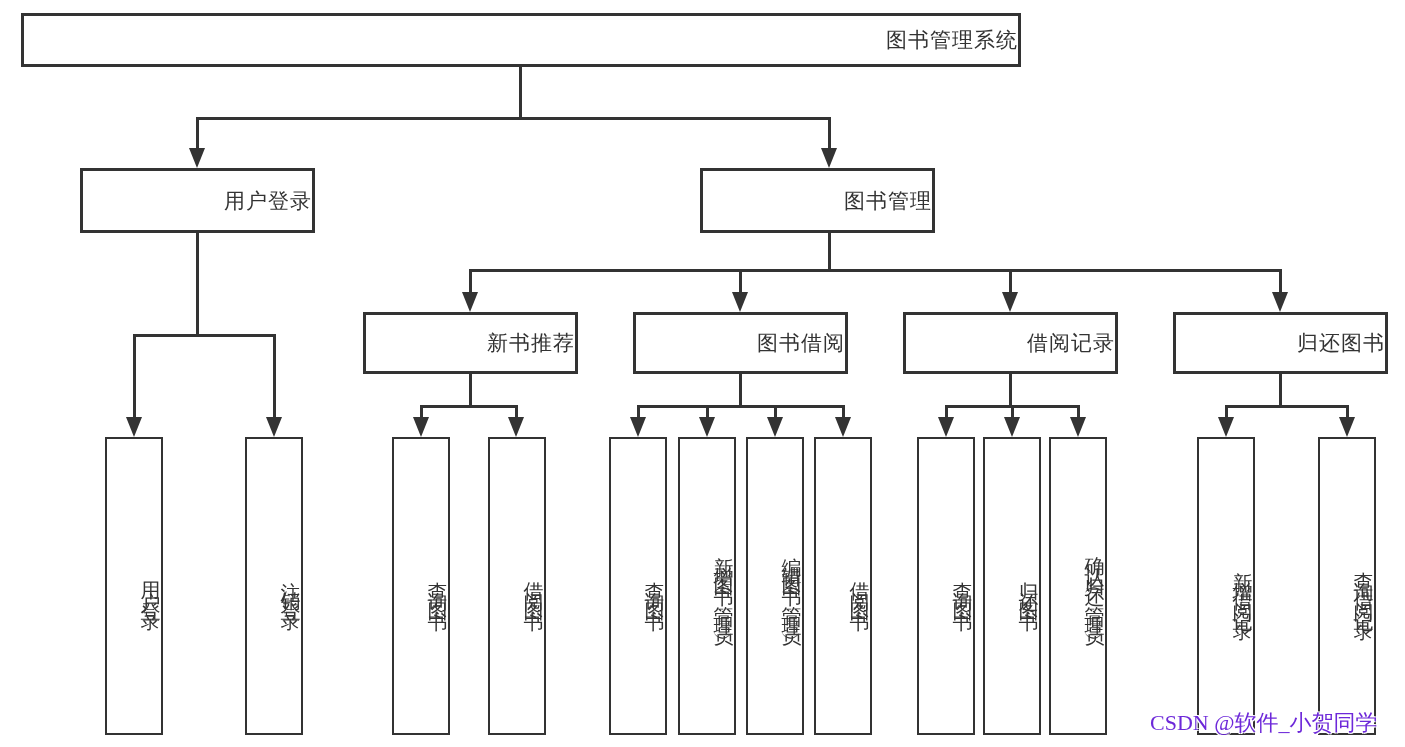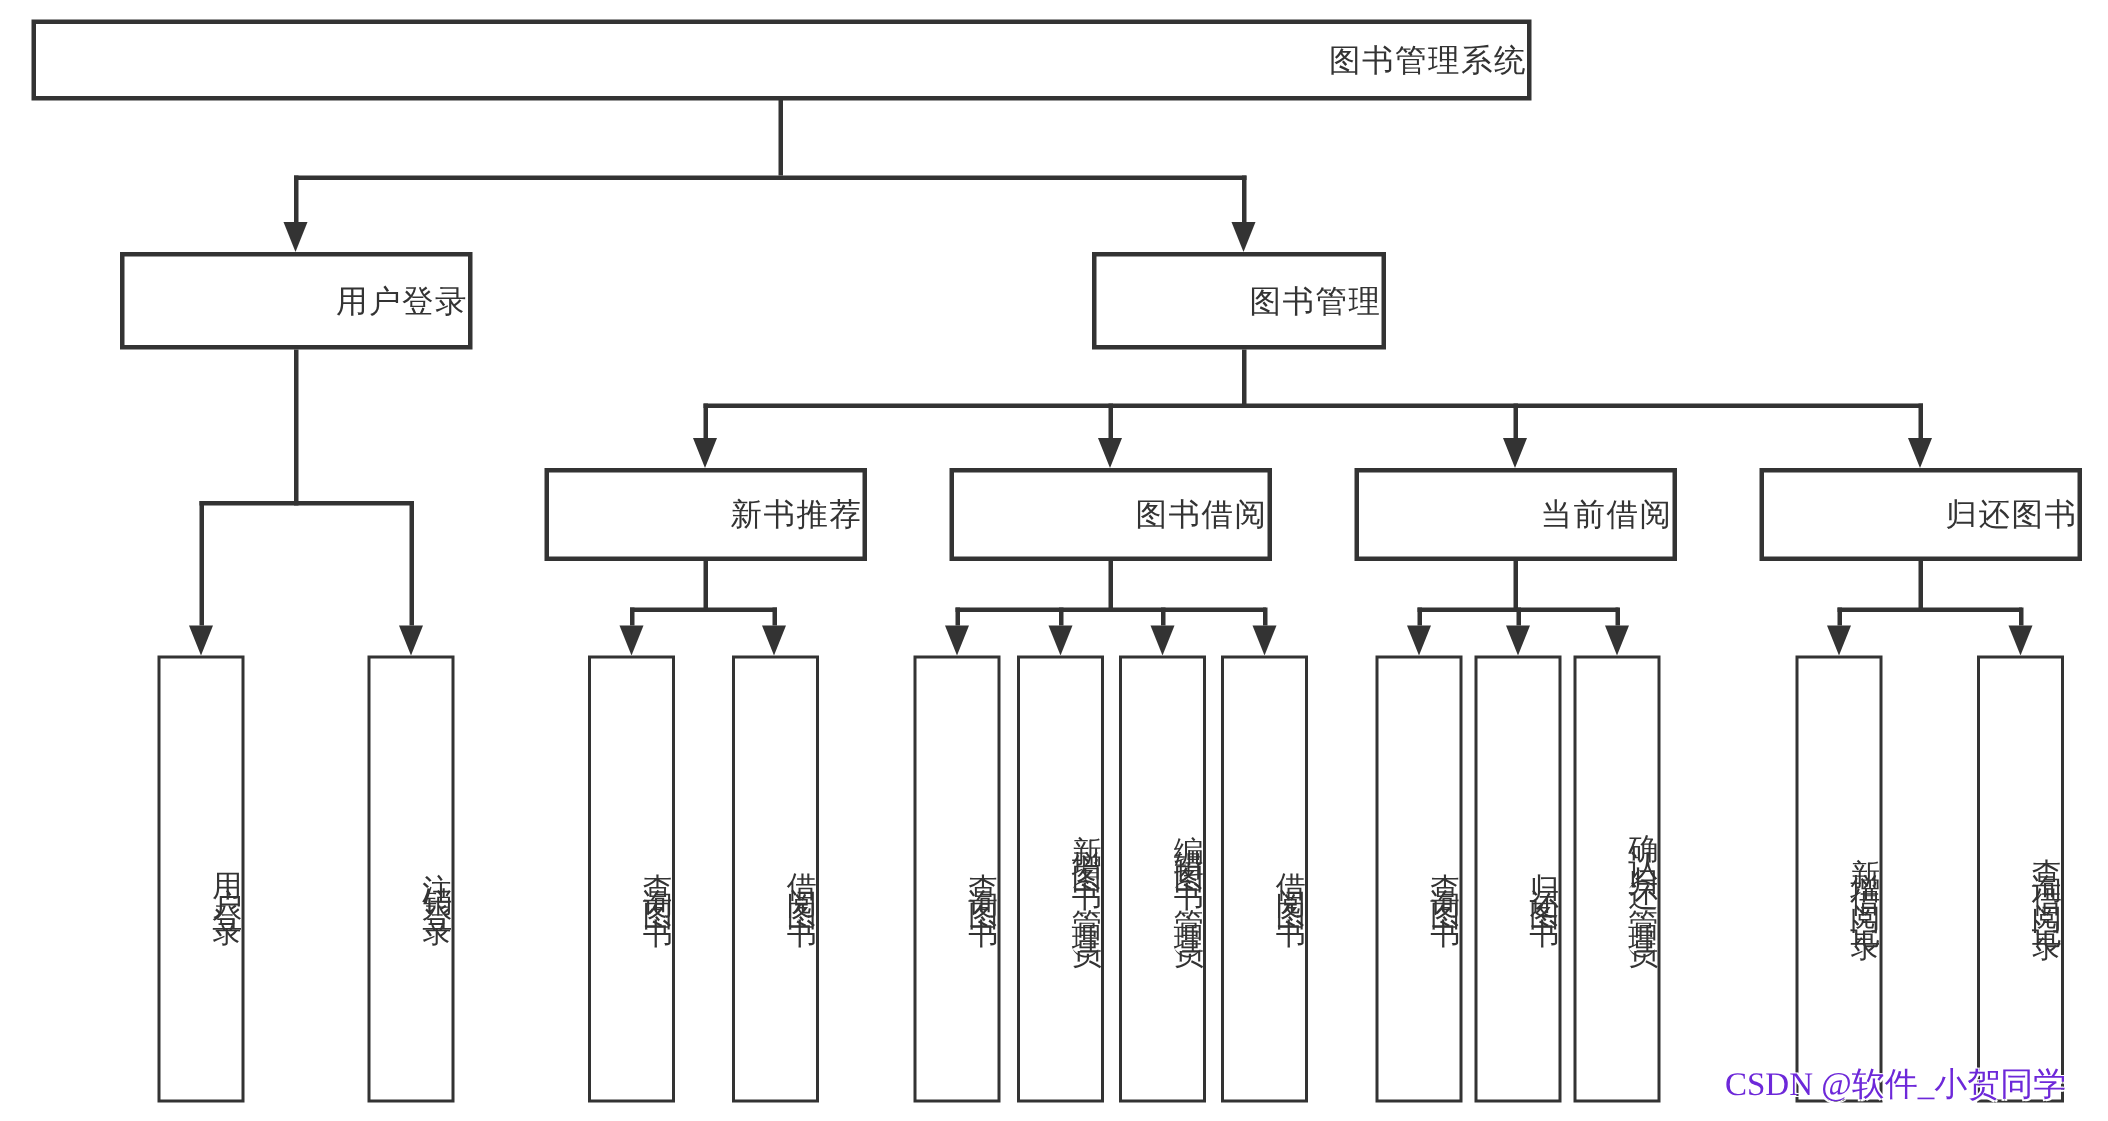--- a/index.html
+++ b/index.html
@@ -73,21 +73,21 @@
   <div class="vl" style="left:519px;top:66px;height:51px"></div>
   <div class="hl" style="left:196px;top:117px;width:635px"></div>
   <div class="vl" style="left:196px;top:117px;height:31px"></div>
   <div class="arrow" style="left:189px;top:148px"></div>
   <div class="vl" style="left:828px;top:117px;height:31px"></div>
   <div class="arrow" style="left:821px;top:148px"></div>
 
   <div class="box h" style="left:80px;top:168px;width:235px;height:65px">
     <span>用户登录</span>
   </div>
-  <div class="box h" style="left:728px;top:168px;width:196px;height:65px">
+  <div class="box h" style="left:700px;top:168px;width:235px;height:65px">
     <span>图书管理</span>
   </div>
 
   <div class="vl" style="left:196px;top:233px;height:104px"></div>
   <div class="hl" style="left:133px;top:334px;width:143px"></div>
   <div class="vl" style="left:133px;top:334px;height:83px"></div>
   <div class="arrow" style="left:126px;top:417px"></div>
   <div class="vl" style="left:273px;top:334px;height:83px"></div>
   <div class="arrow" style="left:266px;top:417px"></div>
 
@@ -102,21 +102,21 @@
   <div class="vl" style="left:1279px;top:269px;height:23px"></div>
   <div class="arrow" style="left:1272px;top:292px"></div>
 
   <div class="box h" style="left:633px;top:312px;width:215px;height:62px">
     <span>图书借阅</span>
   </div>
   <div class="box h" style="left:363px;top:312px;width:215px;height:62px">
     <span>新书推荐</span>
   </div>
   <div class="box h" style="left:903px;top:312px;width:215px;height:62px">
-    <span>当前借阅</span>
+    <span>借阅记录</span>
   </div>
   <div class="box h" style="left:1173px;top:312px;width:215px;height:62px">
     <span>归还图书</span>
   </div>
 
   <div class="vl" style="left:469px;top:374px;height:34px"></div>
   <div class="hl" style="left:420px;top:405px;width:98px"></div>
   <div class="vl" style="left:420px;top:405px;height:12px"></div>
   <div class="arrow" style="left:413px;top:417px"></div>
   <div class="vl" style="left:515px;top:405px;height:12px"></div>

